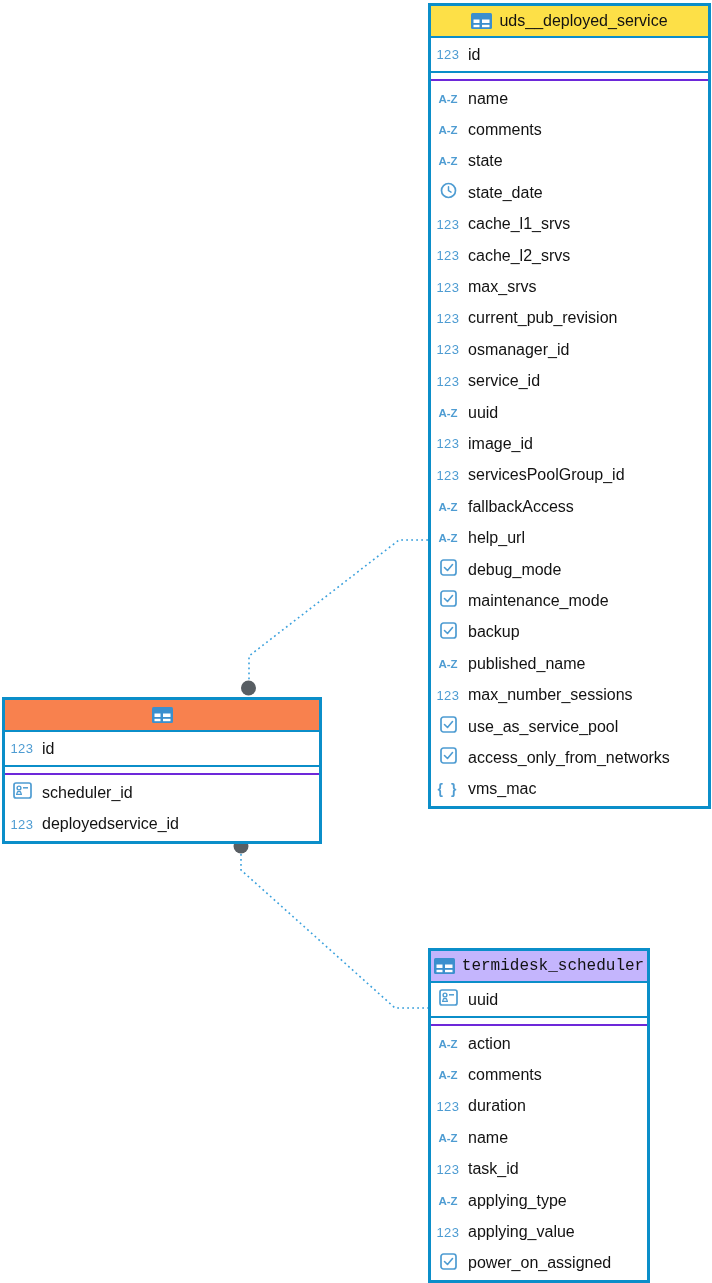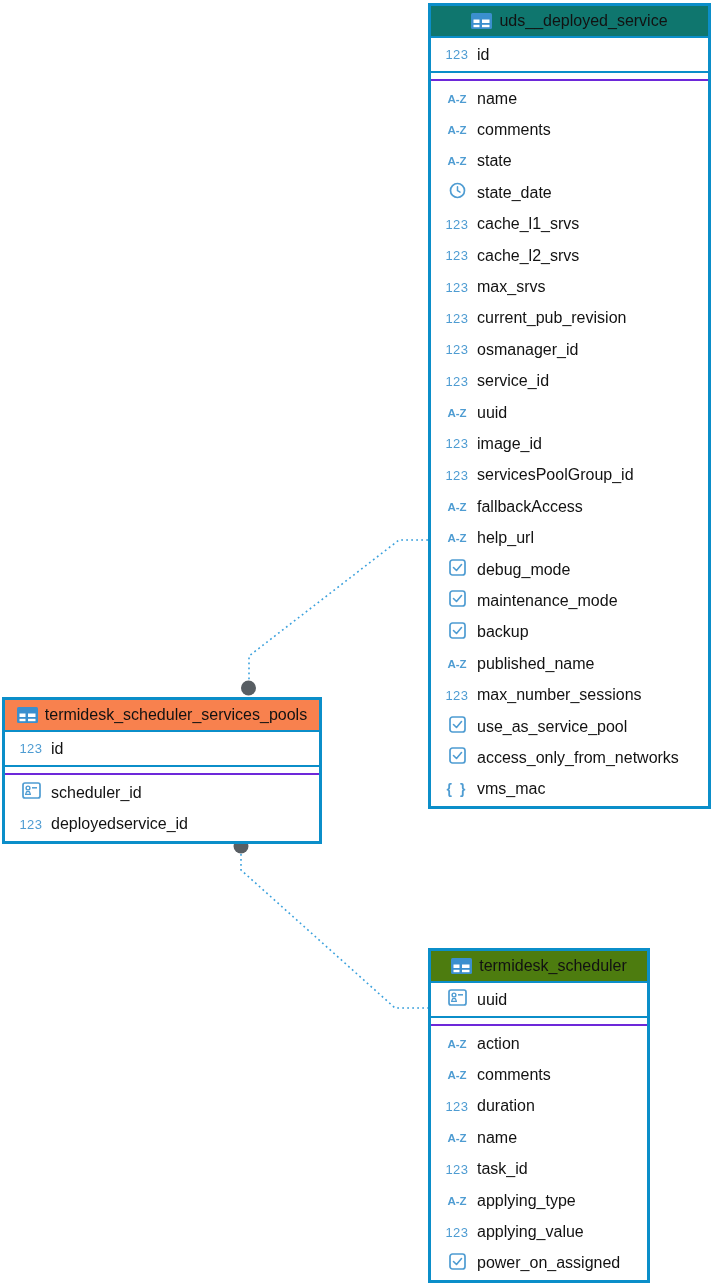--- a/index.html
+++ b/index.html
@@ -16,21 +16,21 @@
   .erd-header{
     height:30px;display:flex;align-items:center;justify-content:center;gap:7px;
     border-bottom:2px solid #0b8ec9;font-size:16px;color:#121212;
     white-space:nowrap;overflow:hidden;padding:0 4px;
   }
   .erd-pk{border-bottom:2px solid #0b8ec9}
   .erd-gap{height:6px;background:#ffffff}
   .erd-cols{border-top:2px solid #6d28d9;padding:2px 0 1px 0}
   .col-row{
     height:31.4px;display:flex;align-items:center;gap:8px;
-    padding-left:14px;font-size:16px;color:#121212;white-space:nowrap;
+    padding-left:5px;font-size:16px;color:#121212;white-space:nowrap;
   }
   .col-row.pk-row{height:33px}
   .pk-row .c-name{font-weight:normal}
   .c-icon{
     width:24px;flex:none;display:inline-flex;align-items:center;justify-content:center;
   }
   .icon-txt{color:#4e9cd2;font-family:"Liberation Sans",sans-serif}
   .icon-123{font-size:13px;letter-spacing:0.5px}
   .icon-az{font-size:11.5px;font-weight:bold;letter-spacing:0px}
   .icon-json{font-size:14px;font-weight:bold;letter-spacing:2px}
@@ -41,21 +41,21 @@
 
 <svg id="connections" width="712" height="1283">
     <polyline points="428,540 399,540 249,656 249,681" fill="none" stroke="#3aa0dc" stroke-width="1.6" stroke-dasharray="1.8 3.2"></polyline>
     <circle cx="248.5" cy="688" r="7.5" fill="#585e63"></circle>
     <polyline points="241,854 241,870 395,1008 428,1008" fill="none" stroke="#3aa0dc" stroke-width="1.6" stroke-dasharray="1.8 3.2"></polyline>
     <circle cx="241" cy="846" r="7.5" fill="#585e63"></circle>
   </svg>
 
 <div id="diagram">
     <div class="erd-table" style="left: 428px; top: 3px; width: 283px;">
-    <div class="erd-header" style="background: #0f766e;">
+    <div class="erd-header" style="background: #fde047;">
       <span class="t-icon">
           <svg width="21" height="16" viewBox="0 0 21 16">
             <rect x="0" y="0" width="21" height="16" rx="1.5" fill="#3b8fce"></rect>
             <rect x="2.5" y="6.5" width="6" height="3.5" fill="#fff"></rect>
             <rect x="11" y="6.5" width="7.5" height="3.5" fill="#fff"></rect>
             <rect x="2.5" y="11.8" width="6" height="2.4" fill="#fff"></rect>
             <rect x="11" y="11.8" width="7.5" height="2.4" fill="#fff"></rect>
           </svg>
         </span>
       <span class="t-title">uds__deployed_service</span>
@@ -232,21 +232,20 @@
     <div class="erd-header" style="background: rgb(248, 129, 78);">
       <span class="t-icon">
           <svg width="21" height="16" viewBox="0 0 21 16">
             <rect x="0" y="0" width="21" height="16" rx="1.5" fill="#3b8fce"></rect>
             <rect x="2.5" y="6.5" width="6" height="3.5" fill="#fff"></rect>
             <rect x="11" y="6.5" width="7.5" height="3.5" fill="#fff"></rect>
             <rect x="2.5" y="11.8" width="6" height="2.4" fill="#fff"></rect>
             <rect x="11" y="11.8" width="7.5" height="2.4" fill="#fff"></rect>
           </svg>
         </span>
-      <span class="t-title">termidesk_scheduler_services_pools</span>
     </div>
     <div class="erd-pk">
         <div class="col-row pk-row">
     <span class="c-icon">
             <span class="icon-txt icon-123">123</span>
           </span>
     <span class="c-name">id</span>
   </div>
       </div>
     <div class="erd-gap"></div>
@@ -264,21 +263,21 @@
   </div>
         <div class="col-row">
     <span class="c-icon">
             <span class="icon-txt icon-123">123</span>
           </span>
     <span class="c-name">deployedservice_id</span>
   </div>
       </div>
   </div>
     <div class="erd-table" style="left: 428px; top: 948px; width: 222px;">
-    <div class="erd-header" style="background: #4d7c0f;">
+    <div class="erd-header" style="background: #c4b5fd; font-family: Liberation Mono, monospace;">
       <span class="t-icon">
           <svg width="21" height="16" viewBox="0 0 21 16">
             <rect x="0" y="0" width="21" height="16" rx="1.5" fill="#3b8fce"></rect>
             <rect x="2.5" y="6.5" width="6" height="3.5" fill="#fff"></rect>
             <rect x="11" y="6.5" width="7.5" height="3.5" fill="#fff"></rect>
             <rect x="2.5" y="11.8" width="6" height="2.4" fill="#fff"></rect>
             <rect x="11" y="11.8" width="7.5" height="2.4" fill="#fff"></rect>
           </svg>
         </span>
       <span class="t-title">termidesk_scheduler</span>

